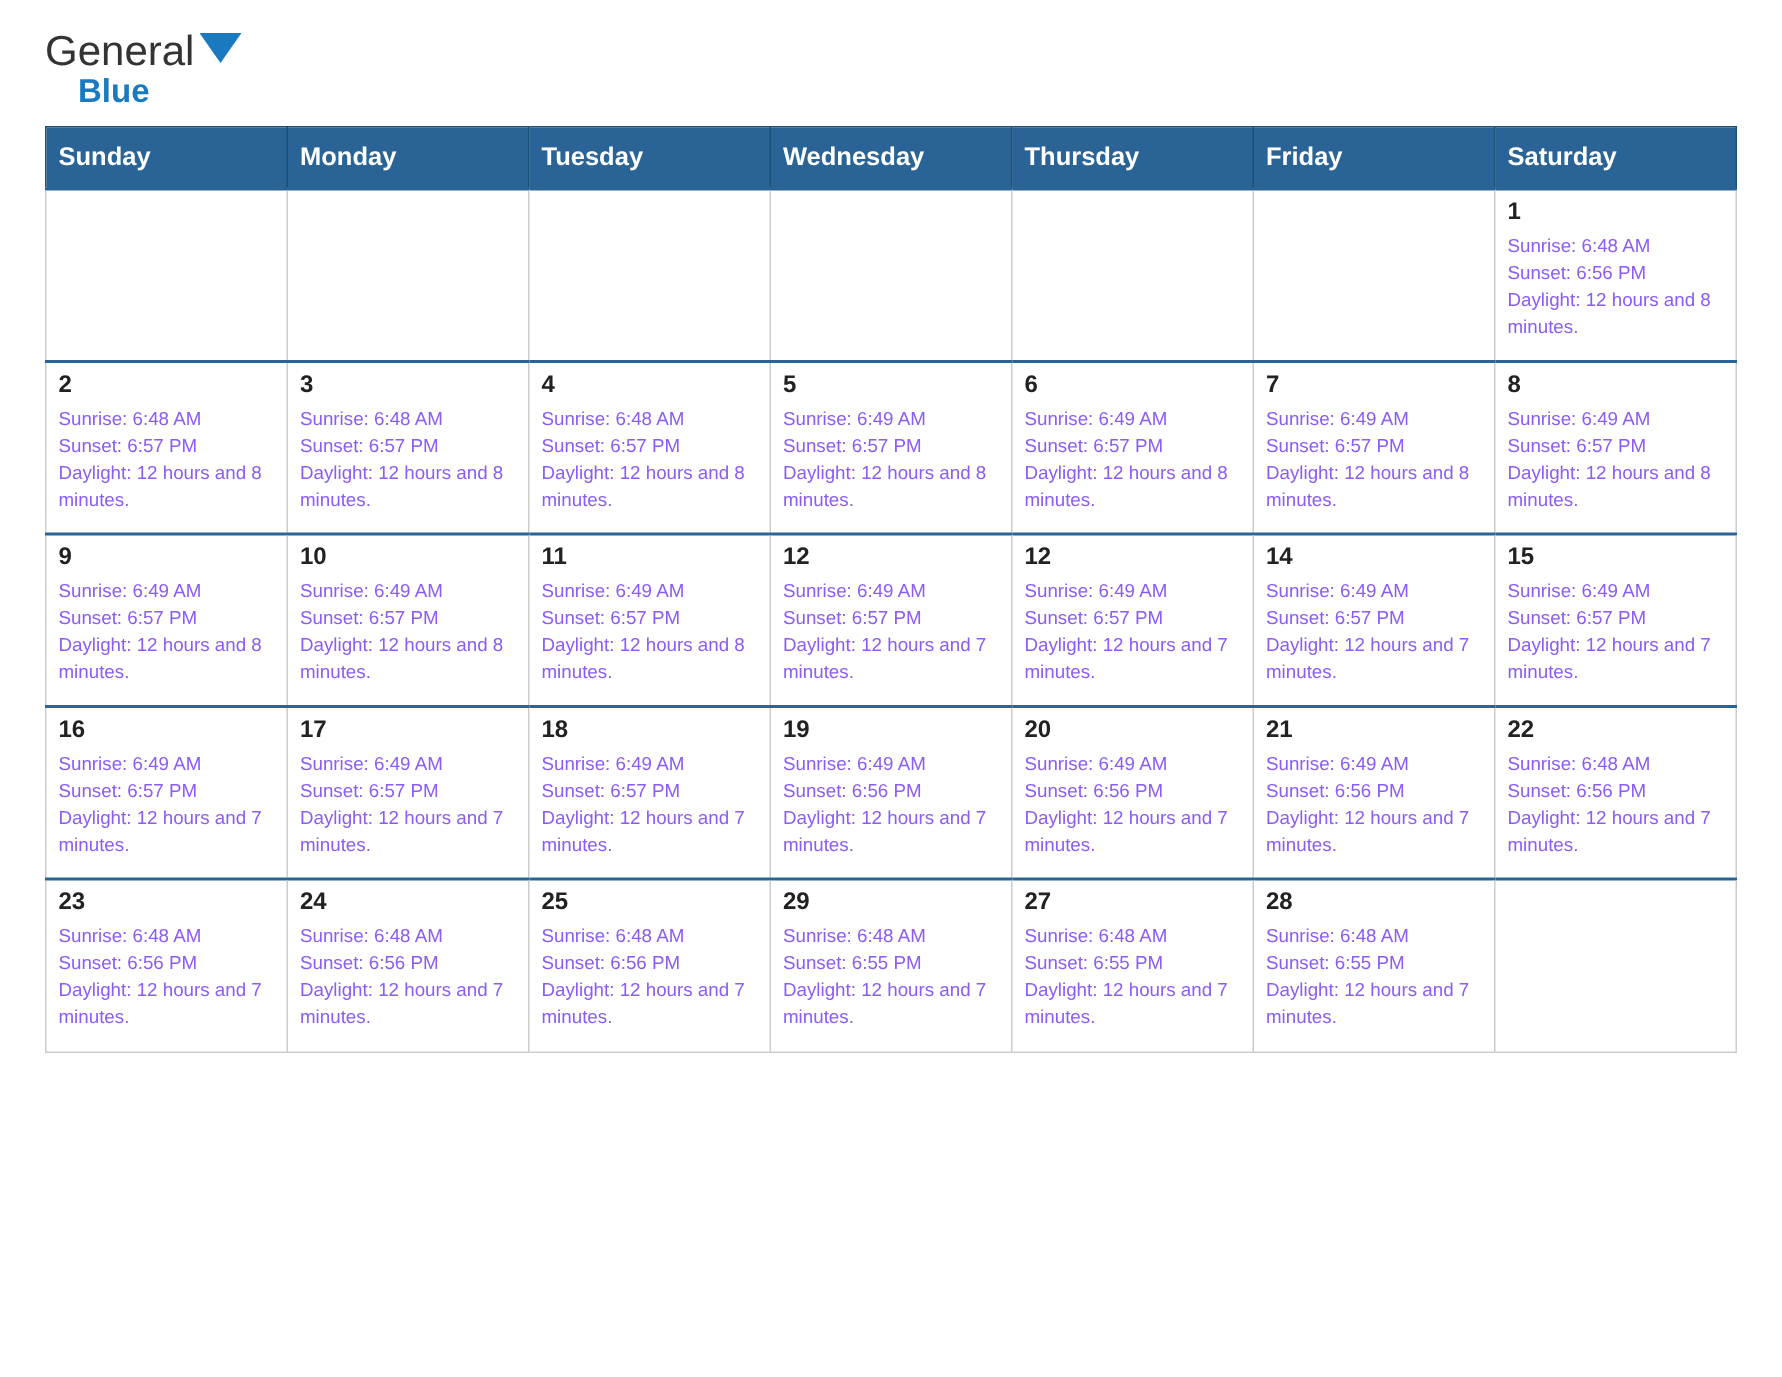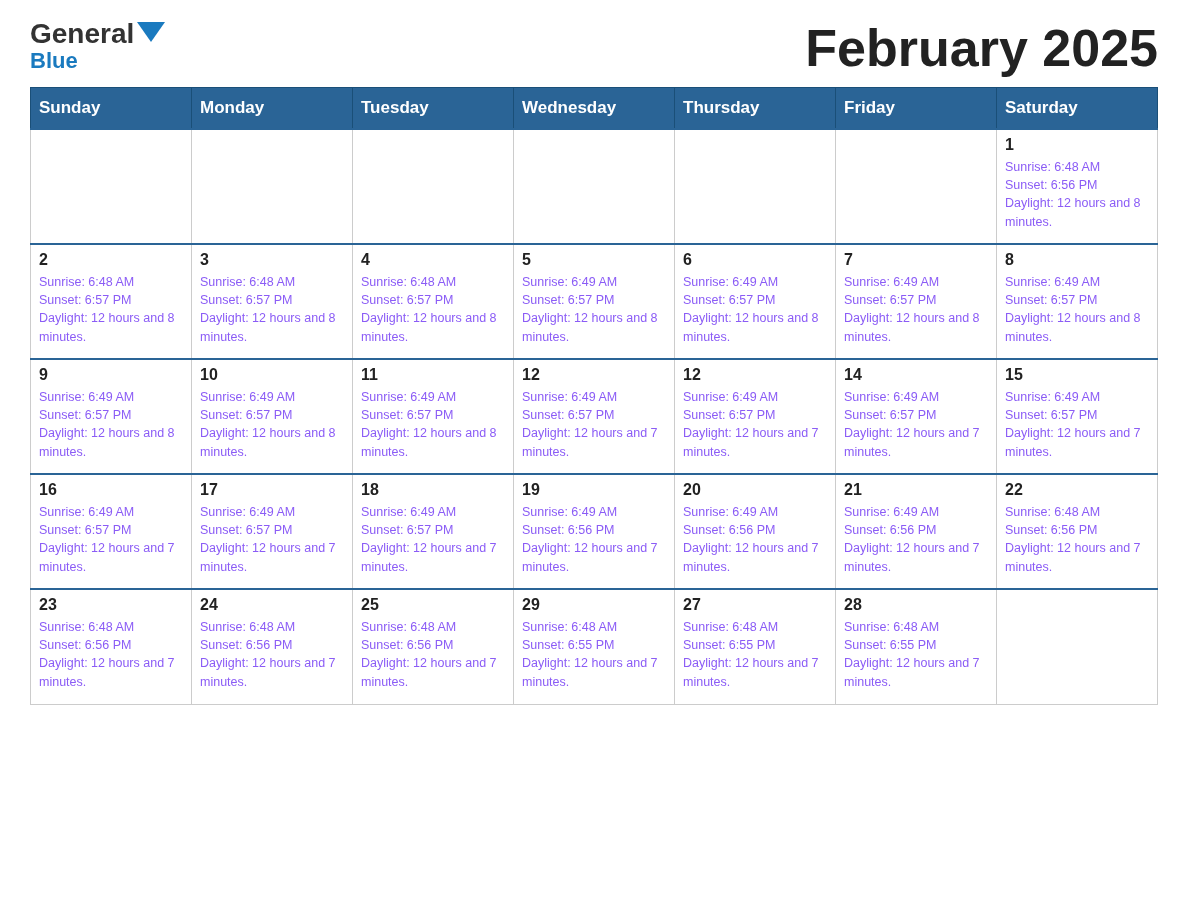--- a/index.html
+++ b/index.html
@@ -17,32 +17,33 @@
       align-items: flex-start;
       margin-bottom: 10px;
     }
     .logo {
       display: flex;
       flex-direction: column;
       align-items: flex-start;
     }
     .logo-general {
       font-size: 28px;
-      font-weight: bold;
+      font-weight: normal;
       color: #333;
       line-height: 1;
       text-align: center;
     }
     .logo-blue {
       font-size: 22px;
       font-weight: bold;
       color: #1a7abf;
       display: flex;
       align-items: center;
       gap: 4px;
+      margin-left: 22px;
     }
     .title-block {
       text-align: right;
     }
     .month-title {
       font-size: 52px;
       font-weight: bold;
       color: #222;
       line-height: 1.1;
     }
@@ -100,21 +101,20 @@
   <div class="logo">
     <div style="display:flex; align-items:center; gap:0;">
       <span class="logo-general">General</span>
       <svg width="28" height="28" viewBox="0 0 28 28" style="margin-left:3px; margin-top:-4px;">
         <polygon points="0,4 28,4 14,24" fill="#1a7abf"></polygon>
       </svg>
     </div>
     <div class="logo-blue">Blue</div>
   </div>
   <div class="title-block">
-    <div class="month-title">February 2025</div>
   </div>
 </div>
 
 <table class="calendar">
   <thead>
     <tr>
       <th>Sunday</th>
       <th>Monday</th>
       <th>Tuesday</th>
       <th>Wednesday</th>

